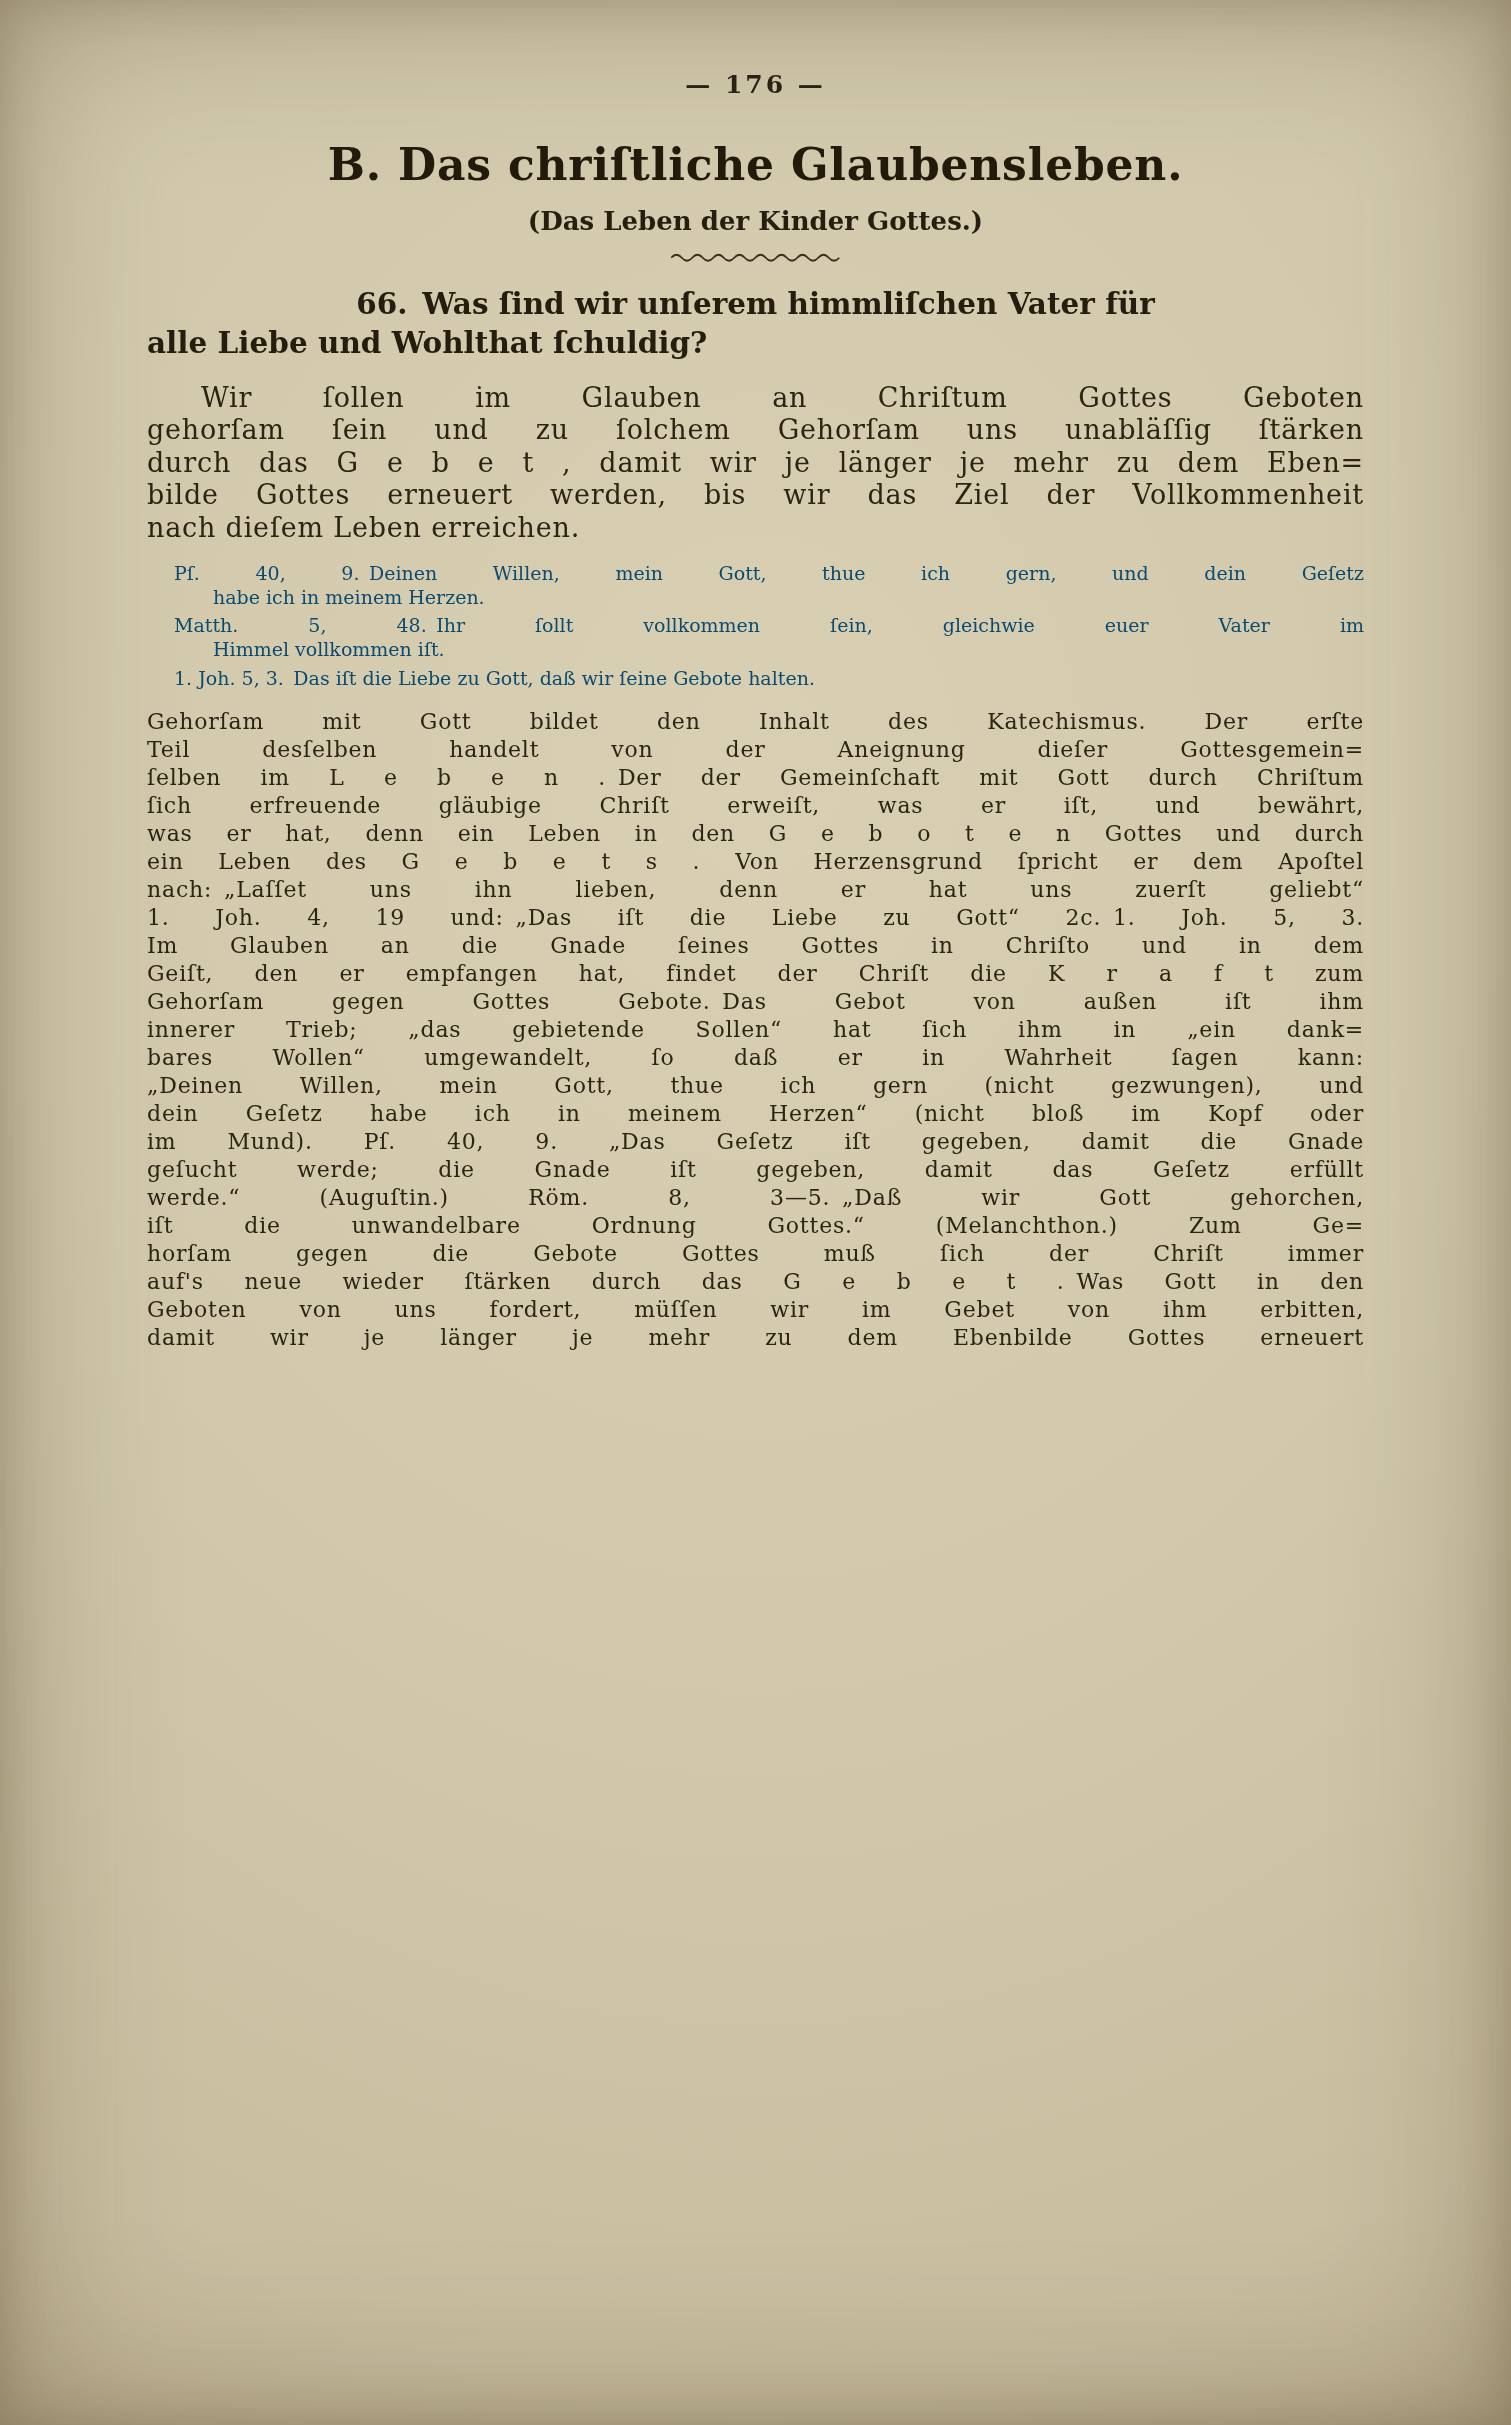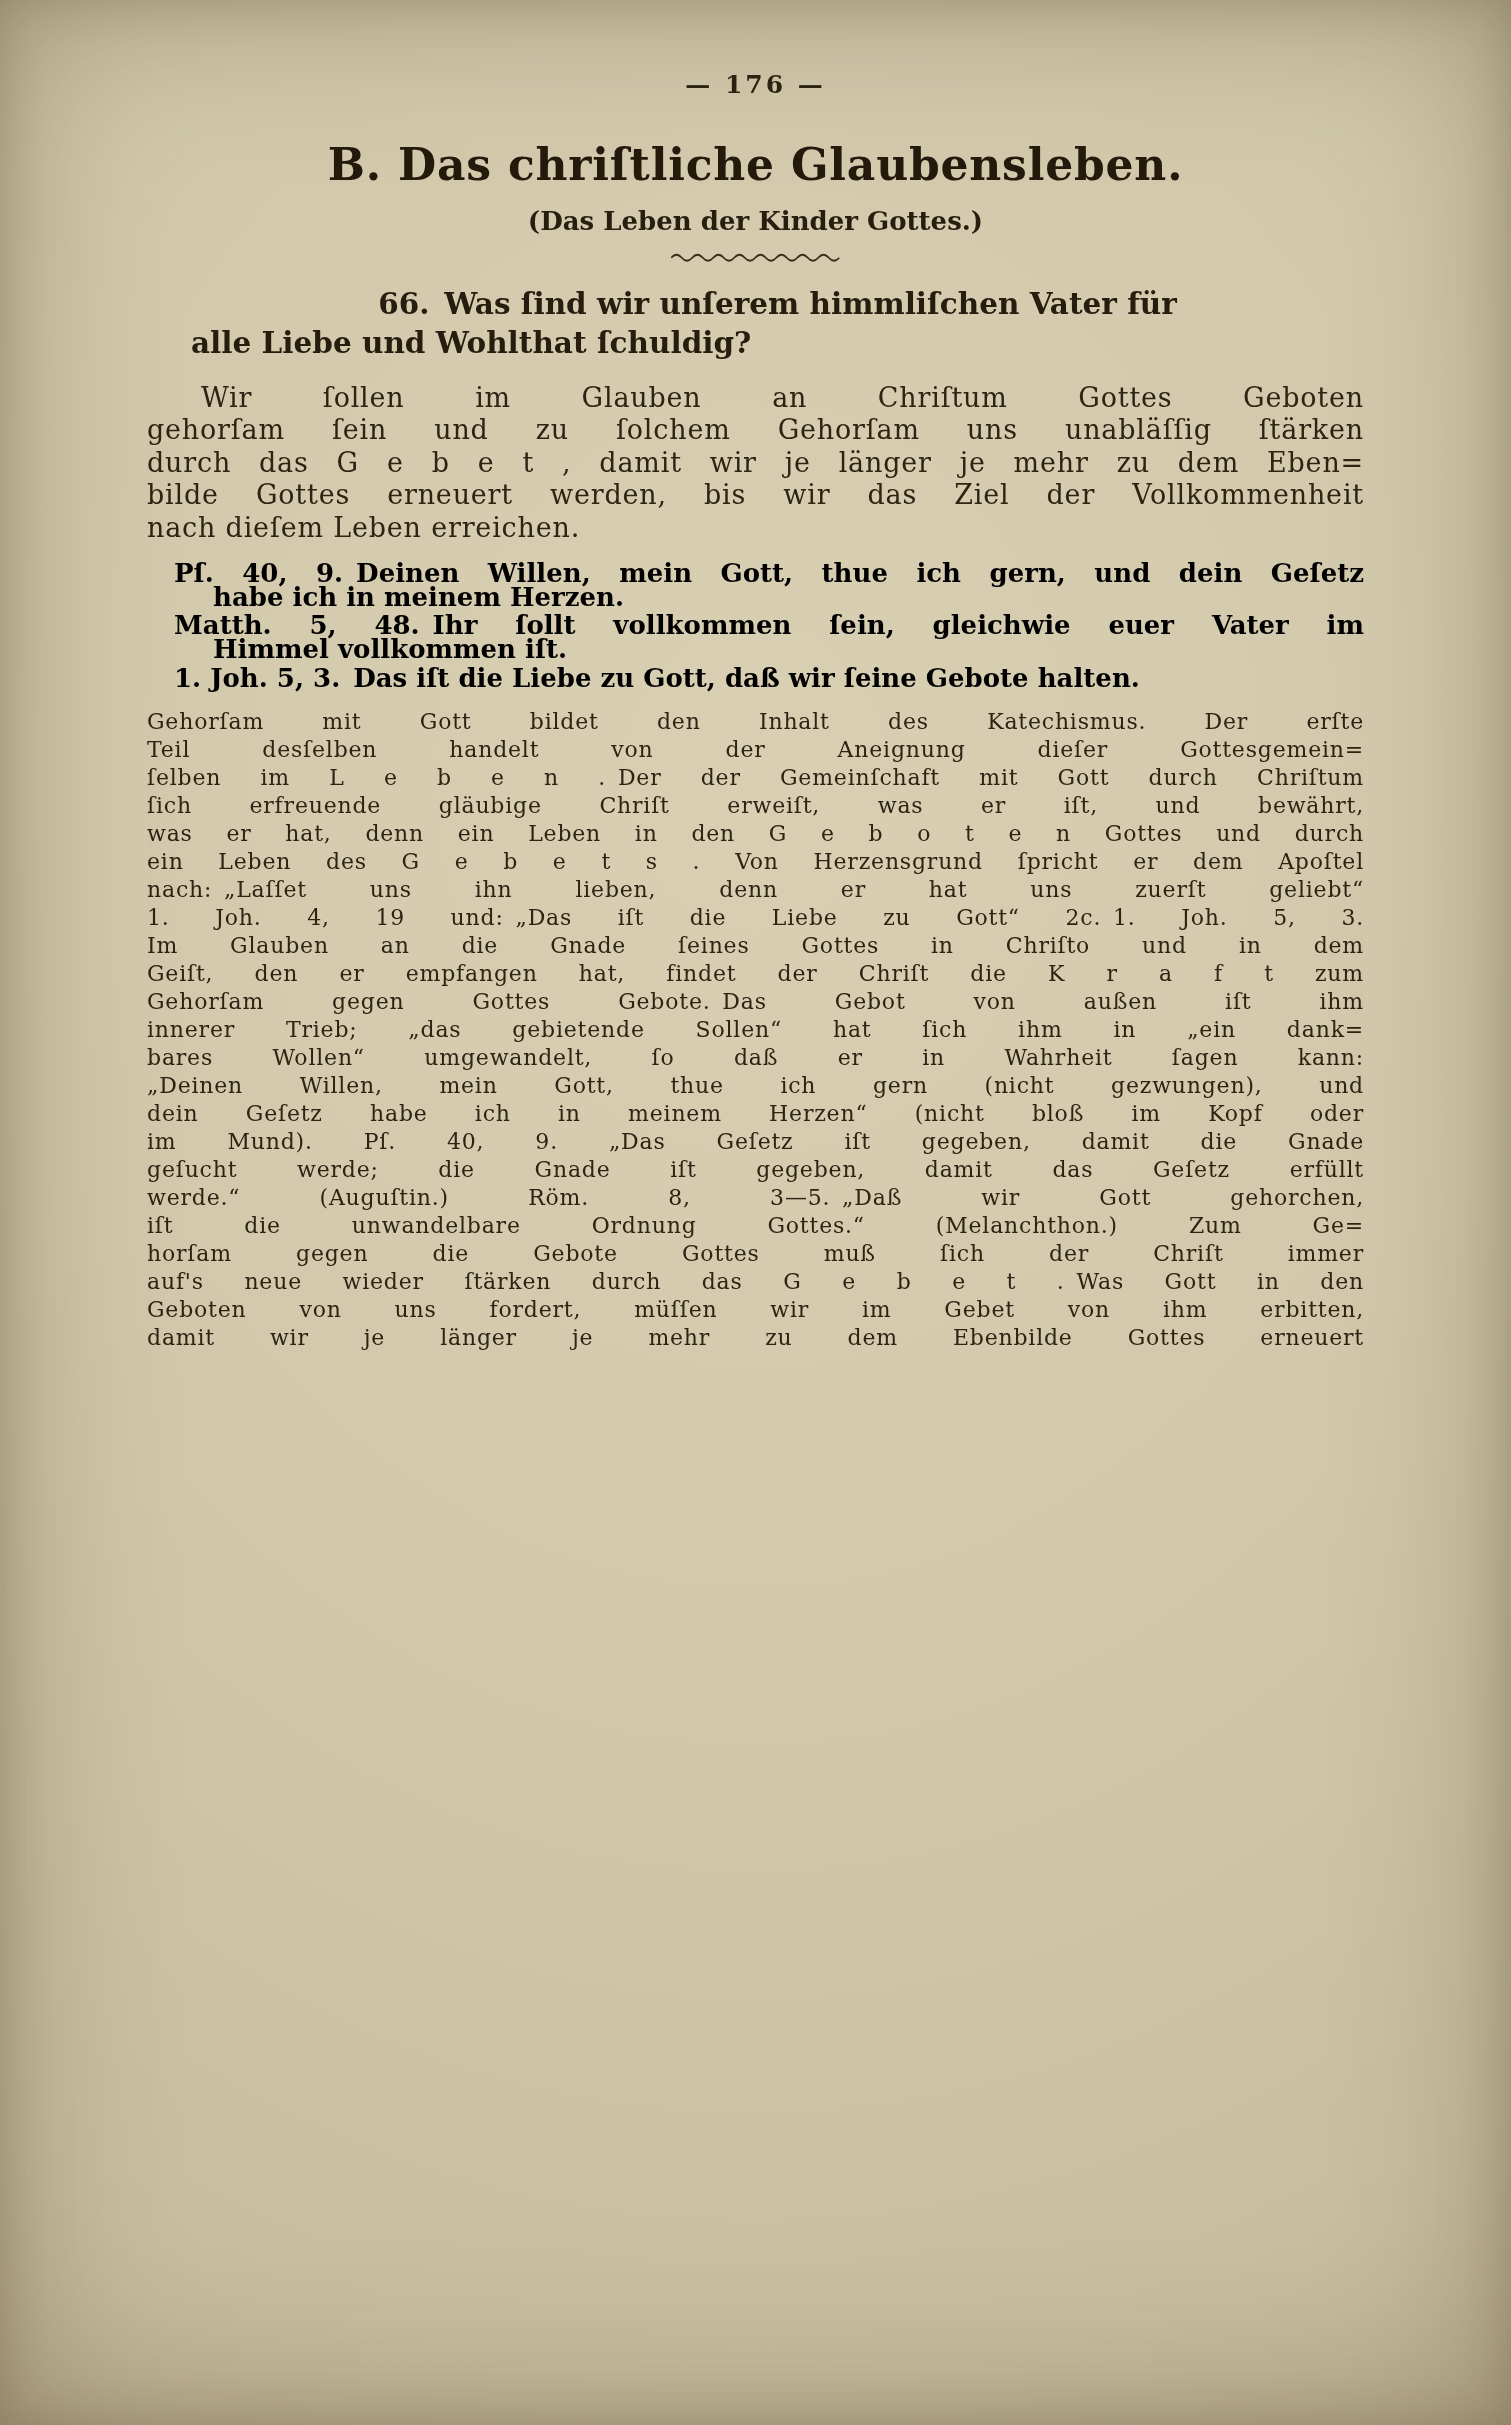--- a/index.html
+++ b/index.html
@@ -63,45 +63,44 @@
   .question {
     margin-top: 19.6px;
     font-size: 29.5px;
     font-weight: bold;
     line-height: 39px;
     color: #261d0e;
   }
   .question .line {
     text-align: center;
     text-align-last: center;
-    margin-left: 44px;
   }
 
   .line {
     text-align: justify;
     text-align-last: justify;
   }
   .line.last {
     text-align-last: left;
   }
 
   .answer {
     margin-top: 19.6px;
     font-size: 27px;
     line-height: 32.5px;
     letter-spacing: 0.8px;
   }
   .answer .line.first { text-indent: 54px; }
 
   .scripture {
     margin-top: 16.6px;
-    font-size: 26px;
-    font-weight: bold;
+    font-size: 19px;
+    font-weight: normal;
     line-height: 24px;
-    color: #000000;
+    color: #0c4a6e;
   }
   .scripture-entry { margin-bottom: 4.5px; }
   .scripture-entry .line { padding-left: 66px; }
   .scripture-entry .line.first { padding-left: 27px; }
 
   .commentary {
     margin-top: 18px;
     font-size: 22px;
     line-height: 28px;
     letter-spacing: 0.8px;

